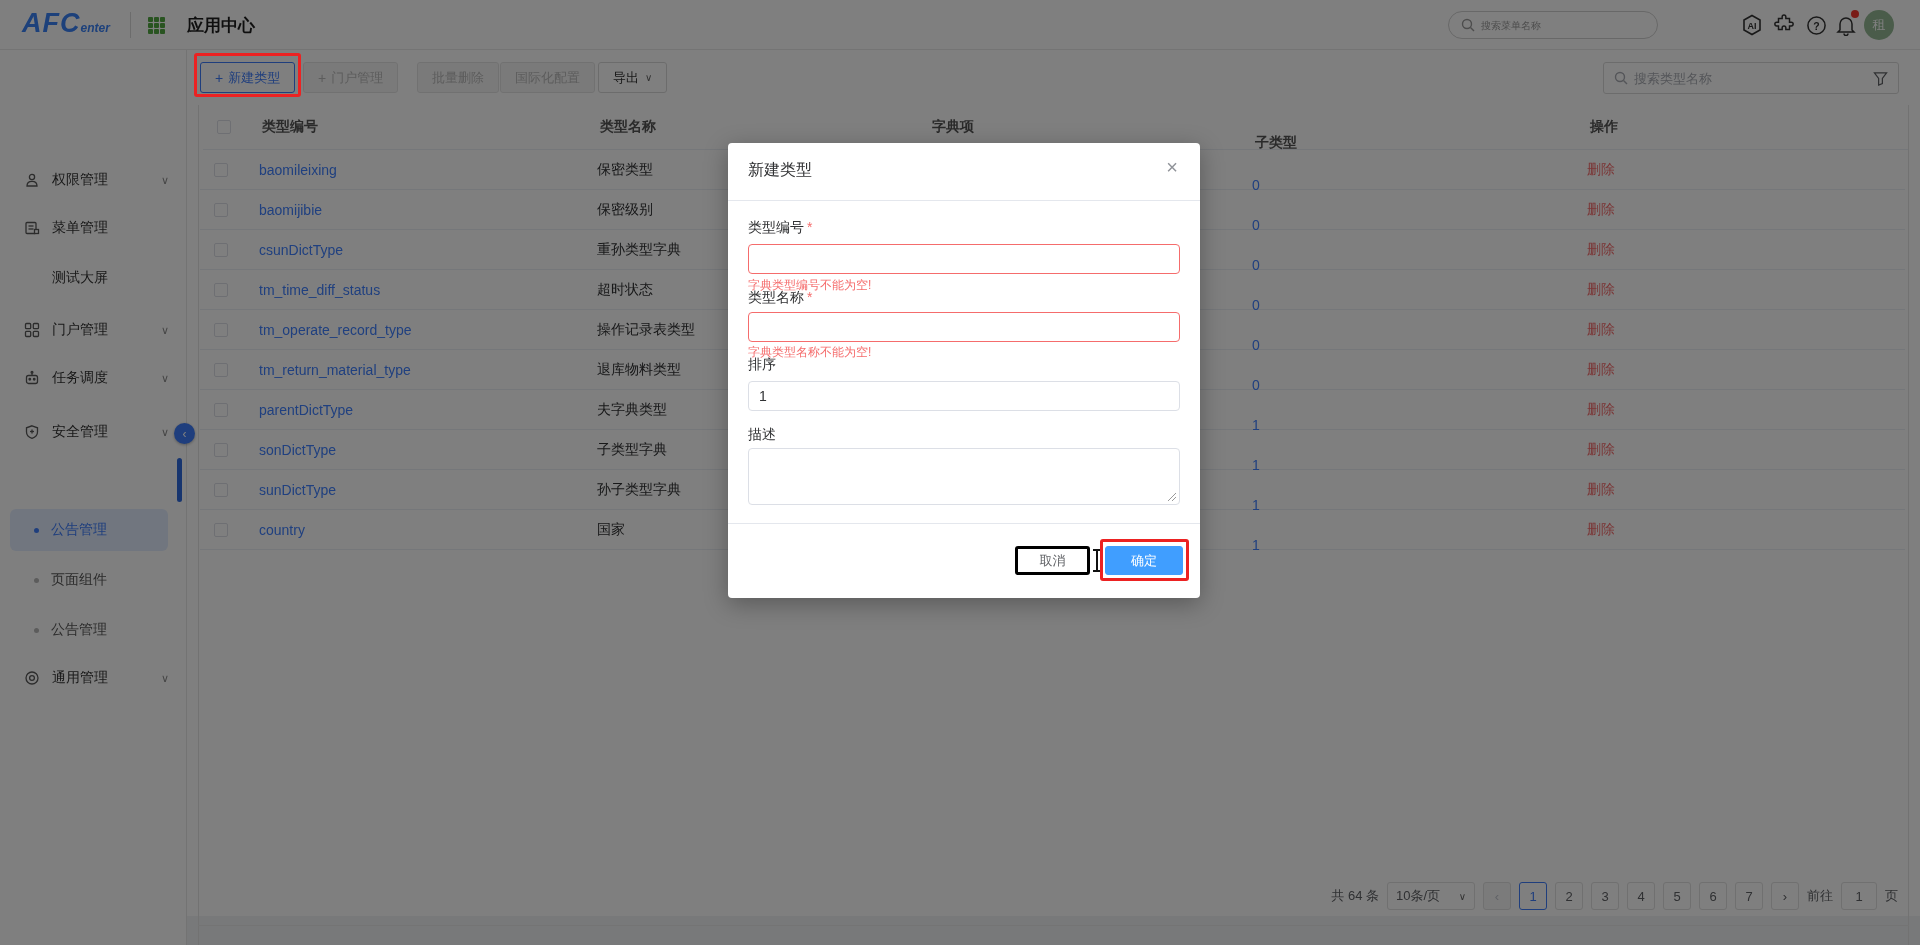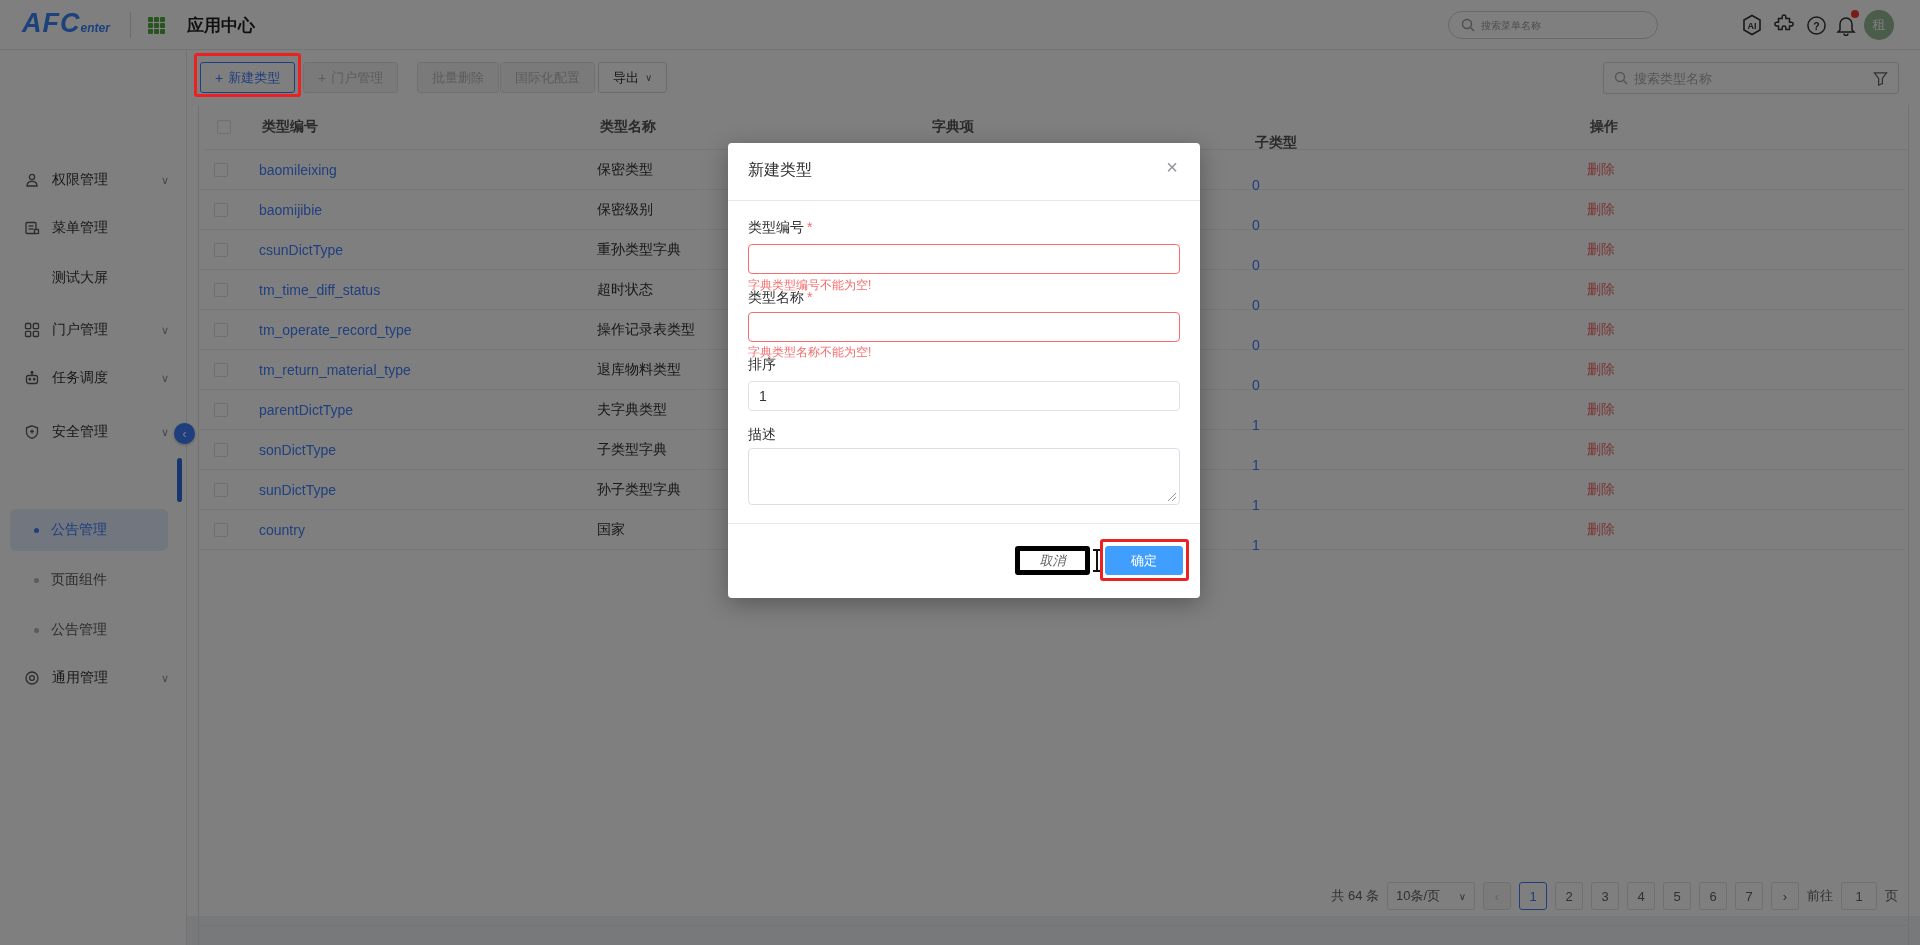--- a/index.html
+++ b/index.html
@@ -103,21 +103,21 @@
   .m-input { position:absolute; left:20px; width:432px; height:30px; border:1px solid #dcdfe6; border-radius:4px;
              padding:0 10px; font-size:14px; color:#303133; outline:none; }
   .m-input.err { border-color:#f56c6c; }
   .m-error { position:absolute; left:20px; font-size:12px; color:#f56c6c; }
   .m-textarea { position:absolute; left:20px; top:305px; width:432px; height:57px; border:1px solid #dcdfe6;
                 border-radius:4px; padding:5px 10px; font-size:14px; resize:none; outline:none; }
   .ta-grip { position:absolute; left:437px; top:347px; width:12px; height:12px; pointer-events:none; }
   .m-fline { position:absolute; left:0; top:380px; width:472px; height:1px; background:#e4e7ed; }
   .m-btn { position:absolute; top:403px; height:29px; border-radius:3px; font-size:13px; display:flex;
            align-items:center; justify-content:center; cursor:pointer; }
-  .m-cancel { left:287px; width:75px; background:#fff; border:5px solid #000000; color:#606266;font-style:italic; }
+  .m-cancel { left:287px; width:75px; background:#fff; border:3px solid #000000; color:#606266; }
   .m-ok { left:377px; width:78px; background:#409eff; border:1px solid #409eff; color:#fff; }
   .cursor-ibeam { position:absolute; left:365px; top:406px; width:8px; height:23px; z-index:115; }
   .cursor-ibeam:before { content:""; position:absolute; left:3px; top:0; width:2px; height:23px; background:#111; }
   .cursor-ibeam:after { content:""; position:absolute; left:0; top:0; width:8px; height:2px; background:#111;
                         box-shadow:0 21px 0 #111; }
 
   
   .anno { position:absolute; border:3px solid #ec2222; border-radius:3px; z-index:120; pointer-events:none; }
   #anno-newtype { left:194px; top:53px; width:107px; height:44px; }
   #anno-ok { left:1100px; top:539px; width:89px; height:42px; }

